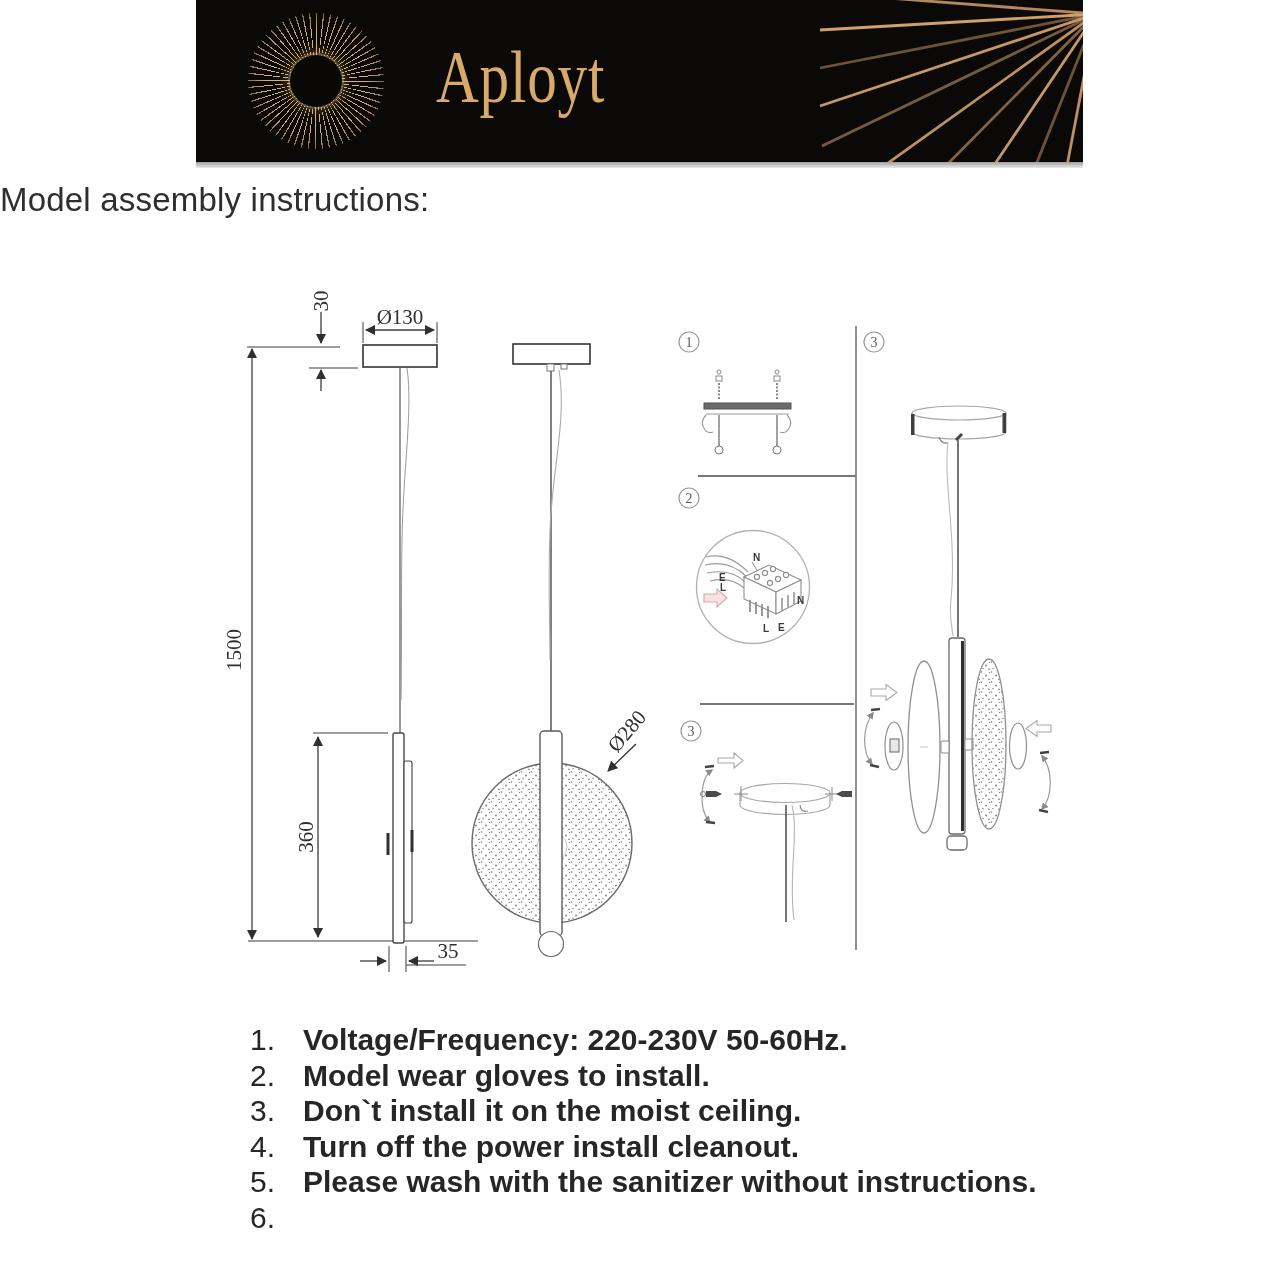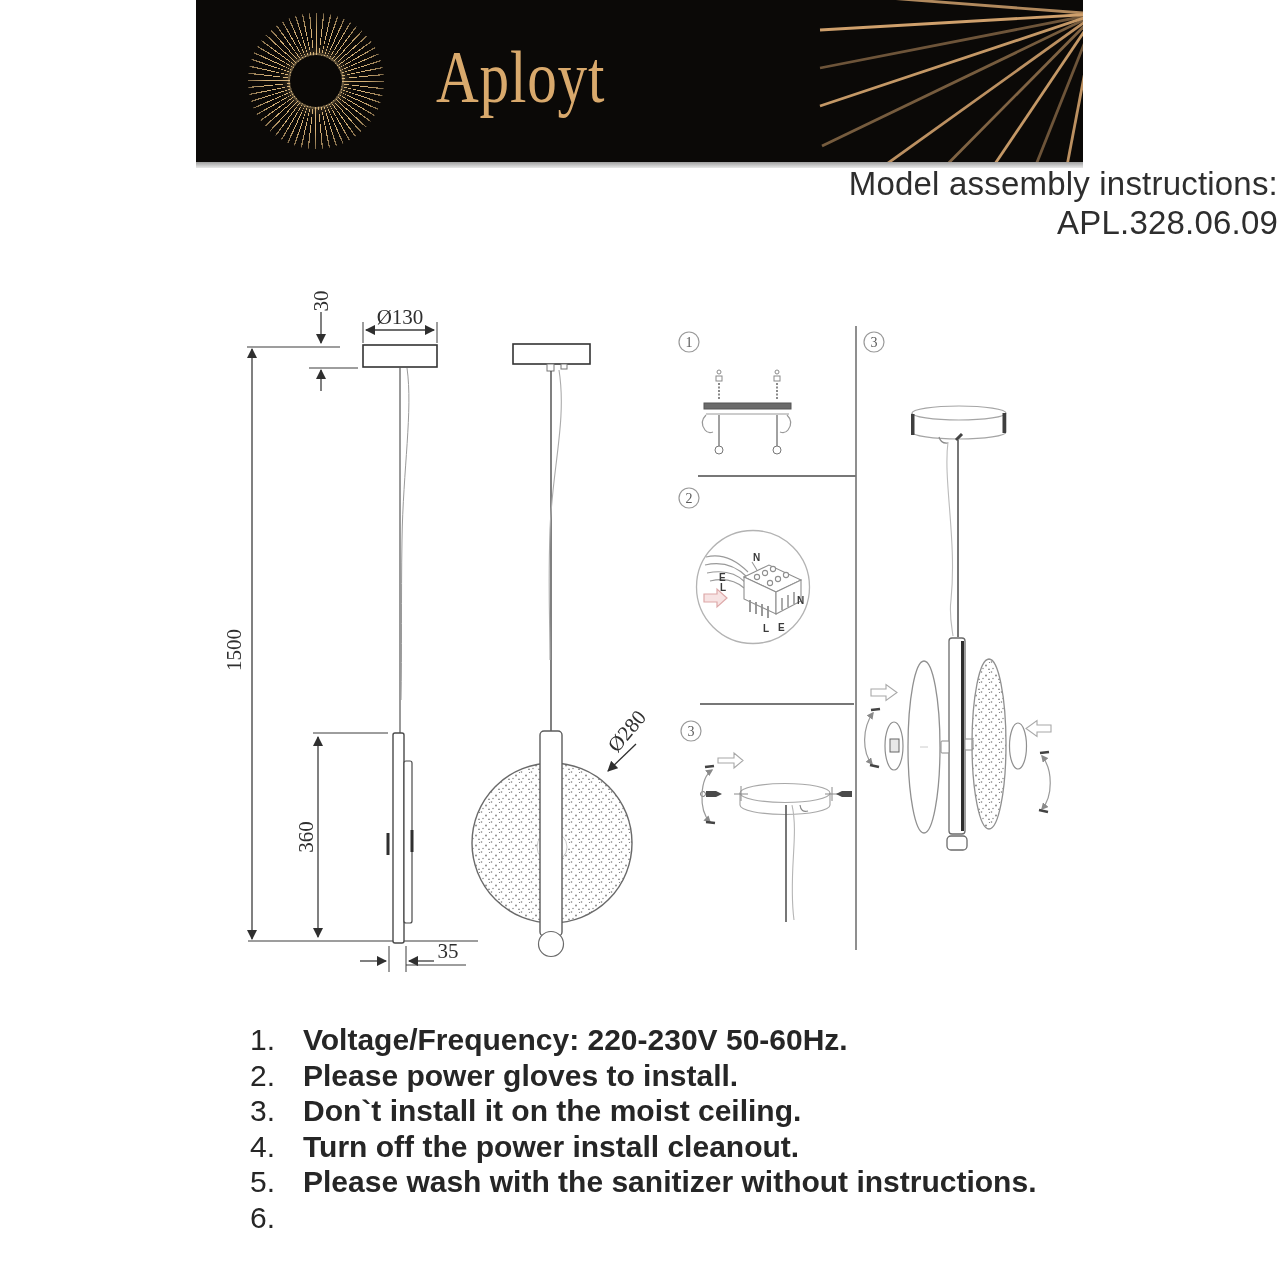--- a/index.html
+++ b/index.html
@@ -17,21 +17,21 @@
           repeating-conic-gradient(from 0deg, rgba(224,186,126,0.95) 0deg 1.1deg, rgba(20,15,10,0) 1.1deg 6deg);}
   .star-core{position:absolute;left:94px;top:55px;width:52px;height:52px;border-radius:50%;
         background:#0a0806;
         box-shadow:0 0 0 2px rgba(232,198,142,0.30), 0 0 12px 3px rgba(222,183,124,0.35);}
   .wordmark{position:absolute;left:240px;top:40px;font-family:"Liberation Serif",serif;
         font-size:74px;line-height:1;font-weight:400;color:#d9a96c;letter-spacing:1px;
         transform:scaleX(0.8);transform-origin:left center;white-space:nowrap;}
   .fan{position:absolute;left:0;top:0;}
 
   
-  .title-block{position:absolute;left:0;top:164px;width:1278px;text-align:right;
+  .title-block{position:absolute;left:0;top:180px;width:1278px;text-align:left;
         font-size:33px;line-height:39px;color:#2e2e2e;letter-spacing:0.2px;}
 
   
   .drawing{position:absolute;left:0;top:0;}
   svg text{font-family:"Liberation Serif",serif;fill:#2f2f2f;}
   svg text.dim{font-size:21px;}
   svg text.stepnum{font-size:14px;fill:#5a5a5a;}
   svg text.wire{font-family:"Liberation Sans",sans-serif;font-size:10px;font-weight:bold;fill:#3a3a3a;}
 
   
@@ -63,21 +63,20 @@
         <line x1="900" y1="14" x2="830" y2="190" opacity="0.5"></line>
         <line x1="900" y1="14" x2="866" y2="192" opacity="0.9"></line>
         <line x1="900" y1="14" x2="890" y2="196" opacity="0.8"></line>
       </g>
     </svg>
   </div>
   <div class="banner-shadow"></div>
 
   <div class="title-block">
     <div>Model assembly instructions:</div>
-    <div>APL.328.06.09</div>
   </div>
 
   <svg class="drawing" width="1280" height="1280" viewBox="0 0 1280 1280">
     <defs>
       <marker id="arrD" viewBox="0 0 10 10" refX="9" refY="5" markerWidth="8" markerHeight="8" orient="auto-start-reverse">
           <path d="M0,0 L10,5 L0,10 z" fill="#2f2f2f"></path>
         </marker>
       <marker id="arrG" viewBox="0 0 10 10" refX="8" refY="5" markerWidth="6" markerHeight="6" orient="auto-start-reverse">
           <path d="M0,0 L10,5 L0,10 z" fill="#8a8a8a"></path>
         </marker>
@@ -286,21 +285,21 @@
     <text class="stepnum" x="874" y="347" text-anchor="middle">3</text>
   </svg>
 
   <div class="ins-list">
     <div class="ins-item">
       <span class="ins-num">1.</span>
       <span class="ins-txt">Voltage/Frequency: 220-230V 50-60Hz.</span>
     </div>
     <div class="ins-item">
       <span class="ins-num">2.</span>
-      <span class="ins-txt">Please power gloves to install.</span>
+      <span class="ins-txt">Model wear gloves to install.</span>
     </div>
     <div class="ins-item">
       <span class="ins-num">3.</span>
       <span class="ins-txt">Don`t install it on the moist ceiling.</span>
     </div>
     <div class="ins-item">
       <span class="ins-num">4.</span>
       <span class="ins-txt">Turn off the power install cleanout.</span>
     </div>
     <div class="ins-item">

